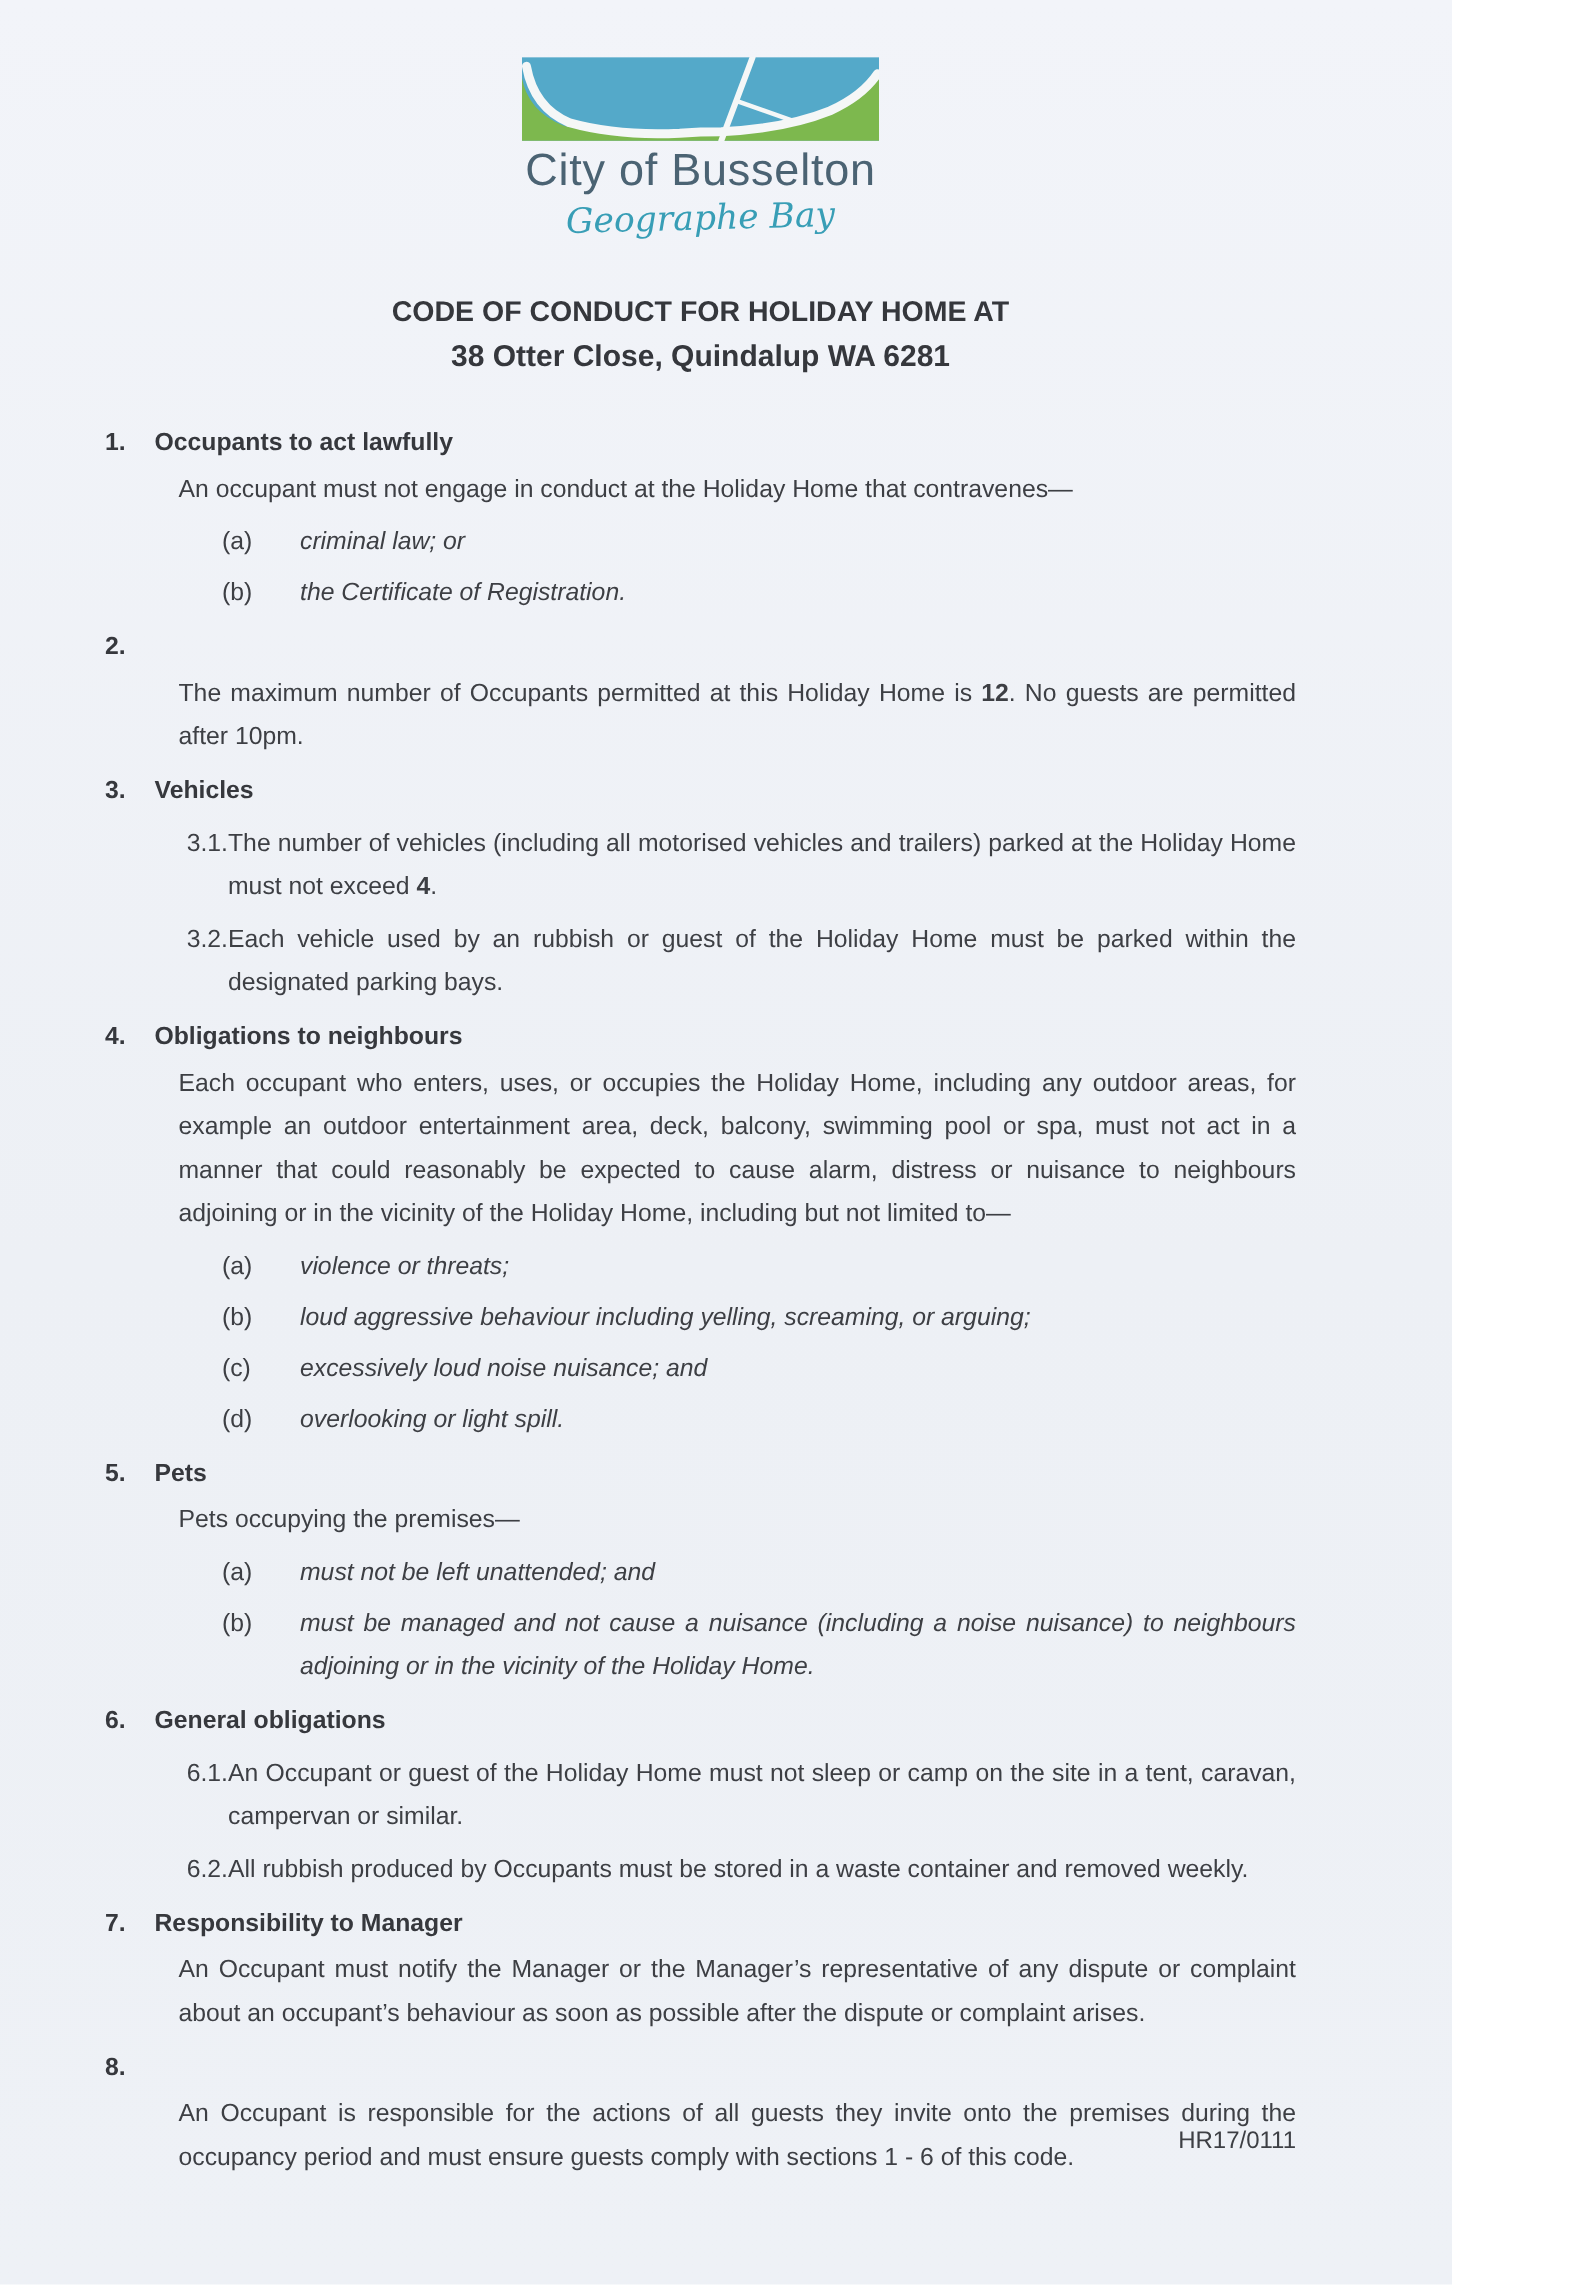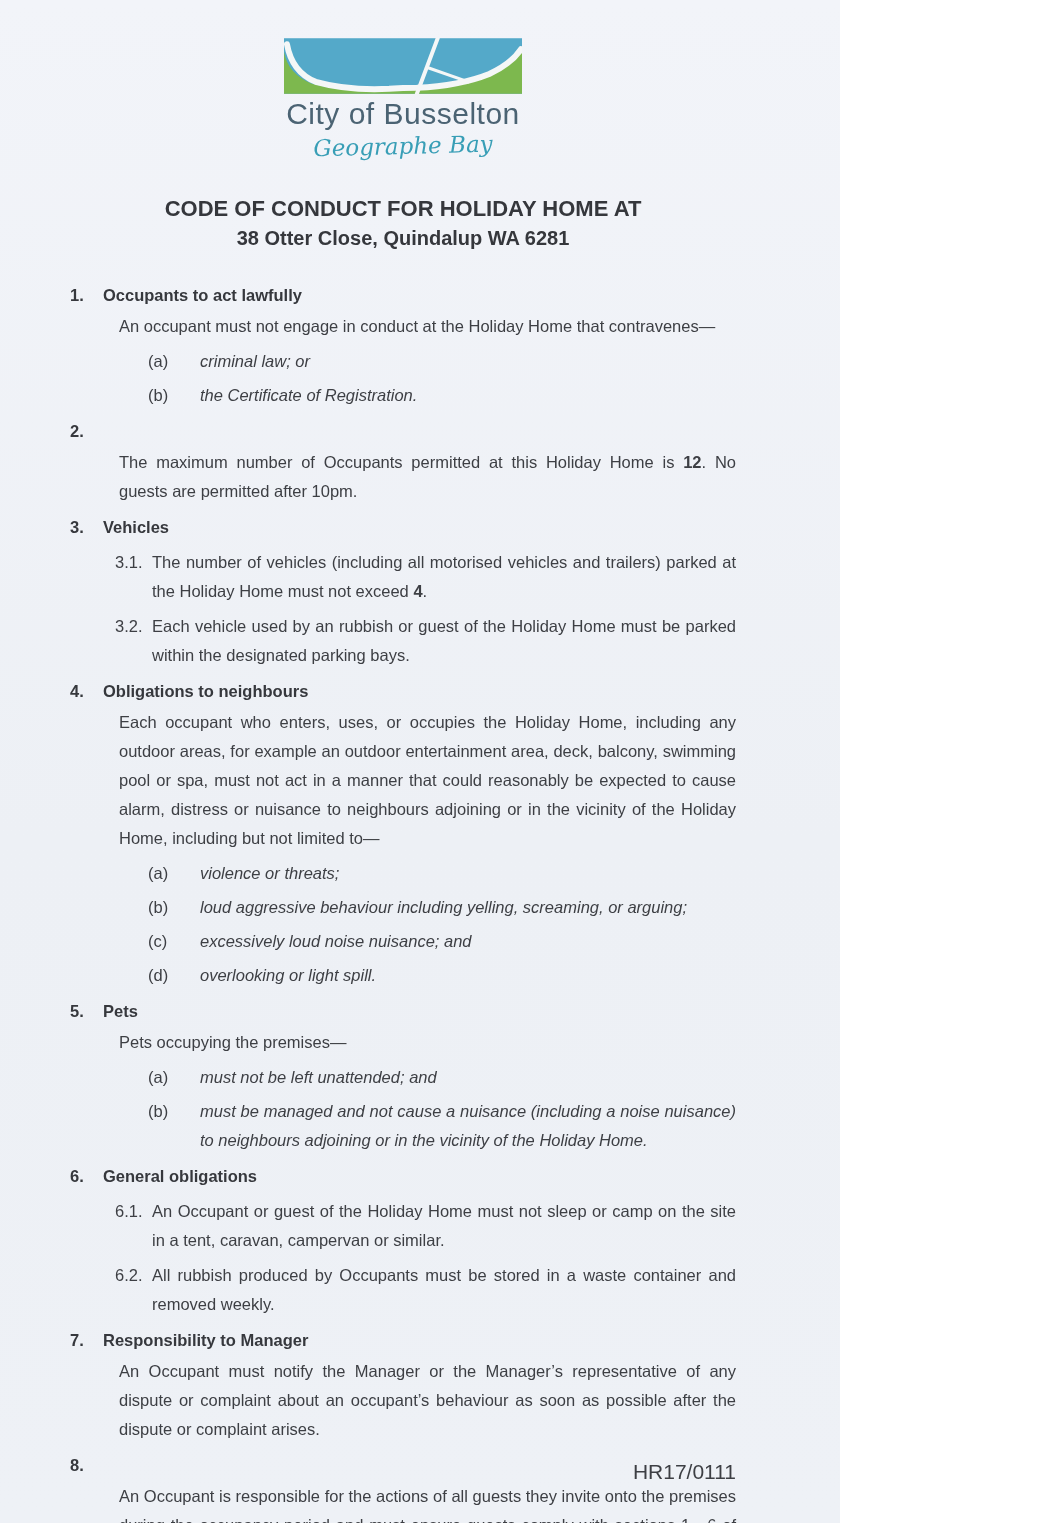--- a/index.html
+++ b/index.html
@@ -1,17 +1,17 @@
 <!DOCTYPE html>
 <html><head>
 <meta charset="utf-8">
 <style>
   html,body { margin:0; padding:0; }
   .page {
-    width:840px; height:1523px;
+    width:968px; height:1523px;
     box-sizing:border-box;
     position:relative;
     padding:38px 104px 0 70px;
     background:linear-gradient(180deg,#f2f4f9 0%,#edf0f5 55%,#eef1f6 100%);
     font-family:"Liberation Sans",sans-serif;
     color:#3d3f44;
     overflow:hidden;
   }
 
   
@@ -22,41 +22,41 @@
     margin-top:3px; line-height:34px;
   }
   .logo-tagline {
     font-family:"DejaVu Serif",serif; font-style:italic;
     font-size:23px; color:#389eb6; line-height:30px;
     transform:rotate(-1.5deg);
   }
 
   
   .title-block { text-align:center; margin-bottom:28px; }
-  .title1 { font-size:22px; font-weight:bold; color:#35373c; line-height:28px; }
+  .title1 { font-size:19px; font-weight:bold; color:#35373c; line-height:28px; }
   .title2 { font-size:20px; font-weight:bold; color:#35373c; line-height:30px; }
   .subtitle { font-size:16px; font-style:italic; color:#d96161; line-height:24px; }
 
   
   .section { margin-bottom:7px; }
   .sec-head { display:flex; font-weight:bold; font-size:16.5px; line-height:29px; margin-bottom:2px; color:#36383d; }
   .sec-num { width:33px; flex:none; }
   .sec-body { margin:0 0 2px 49px; font-size:16.5px; line-height:29px; text-align:justify; }
   .items { margin:6px 0 0 78px; }
   .item { display:flex; margin-bottom:5px; font-size:16.5px; line-height:29px; }
   .item-label { width:52px; flex:none; }
   .item-text { flex:1; text-align:justify;font-style:italic; }
   .subsection { display:flex; margin:6px 0 4px 45px; font-size:16.5px; line-height:29px; }
-  .subsec-num { width:37px; flex:none; }
+  .subsec-num { width:37px; flex:none;text-align:right; }
   .subsec-text { flex:1; text-align:justify; }
   .b { font-weight:bold; }
 
   .footer-ref {
-    position:absolute; top:1460px; right:104px;
-    font-size:21px; color:#3d3f44;text-align:center;
+    position:absolute; top:1419px; right:104px;
+    font-size:16px; color:#3d3f44;text-align:center;
   }
 </style>
 </head>
 <body>
 
 <div class="page">
 
   <div class="header">
     <svg class="logo-graphic" viewBox="0 0 240 56" xmlns="http://www.w3.org/2000/svg" aria-hidden="true">
       <rect x="0" y="0" width="240" height="56" fill="#54a9c9"></rect>

